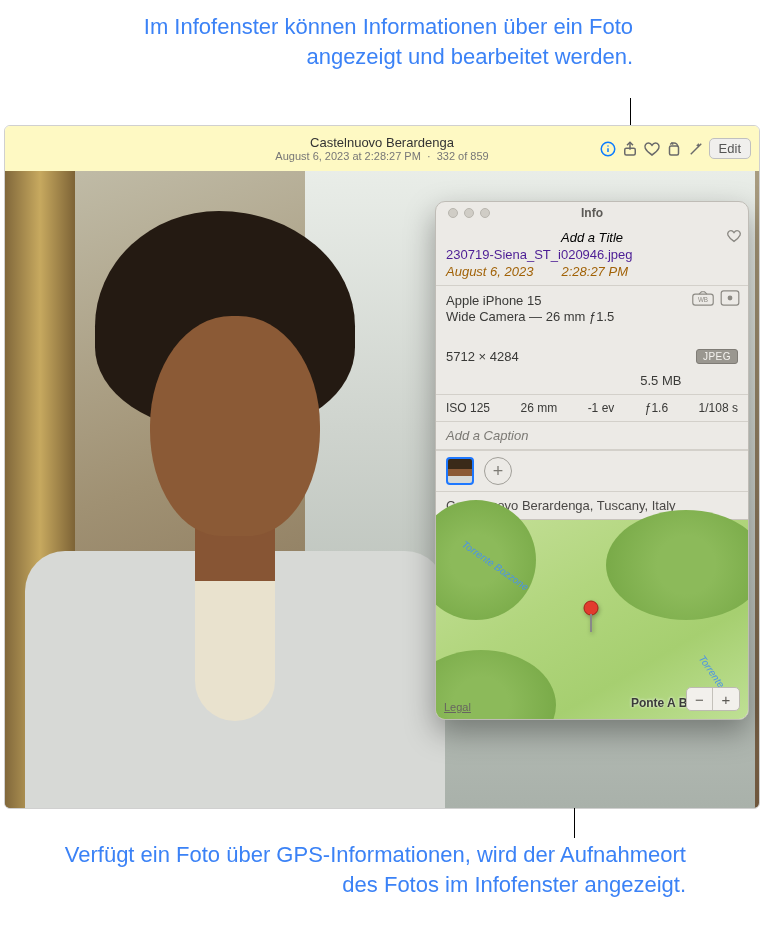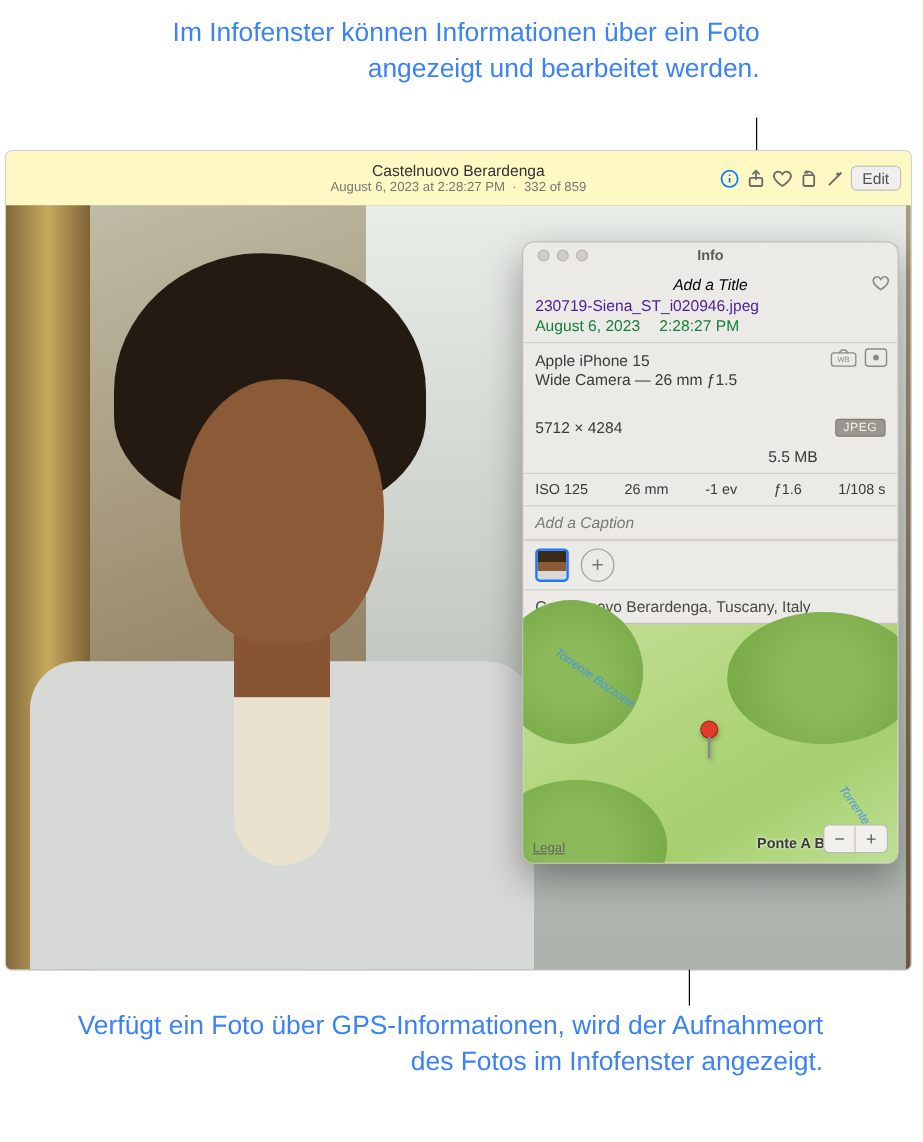--- a/index.html
+++ b/index.html
@@ -131,21 +131,21 @@
   .traffic { display:flex; gap:6px; }
   .traffic span {
     width:10px; height:10px; border-radius:50%;
     background:#d0cdc6; border:1px solid #b8b5ae;
   }
   .ip-title { position:absolute; left:0; right:0; text-align:center; font-weight:600; color:#5c5a56; font-size:12px;}
   .ip-section { padding: 6px 10px; }
   .ip-head { position:relative; }
   .ip-head .addtitle { font-style:italic; color:#000000;text-align:center; }
   .ip-head .fname { color:#4c1d95; margin-top:2px; }
-  .ip-head .dtrow { margin-top:2px; display:flex; gap:16px; color:#15803d;}
+  .ip-head .dtrow { margin-top:2px; display:flex; gap:28px; color:#a16207;font-style:italic;}
   .ip-fav {
     position:absolute; right:6px; top:4px; color:#8a8882;
   }
   .ip-sep { border-top:1px solid #d3d0ca; }
   .ip-camera { position: relative; }
   .cam-line { margin: 1px 0; }
   .cam-resrow { display:flex; align-items:center; }
   .cam-resrow .res { flex:1; }
   .cam-resrow .size { width:70px; text-align:center;margin-top:48px; }
   .cam-resrow .jpeg {

